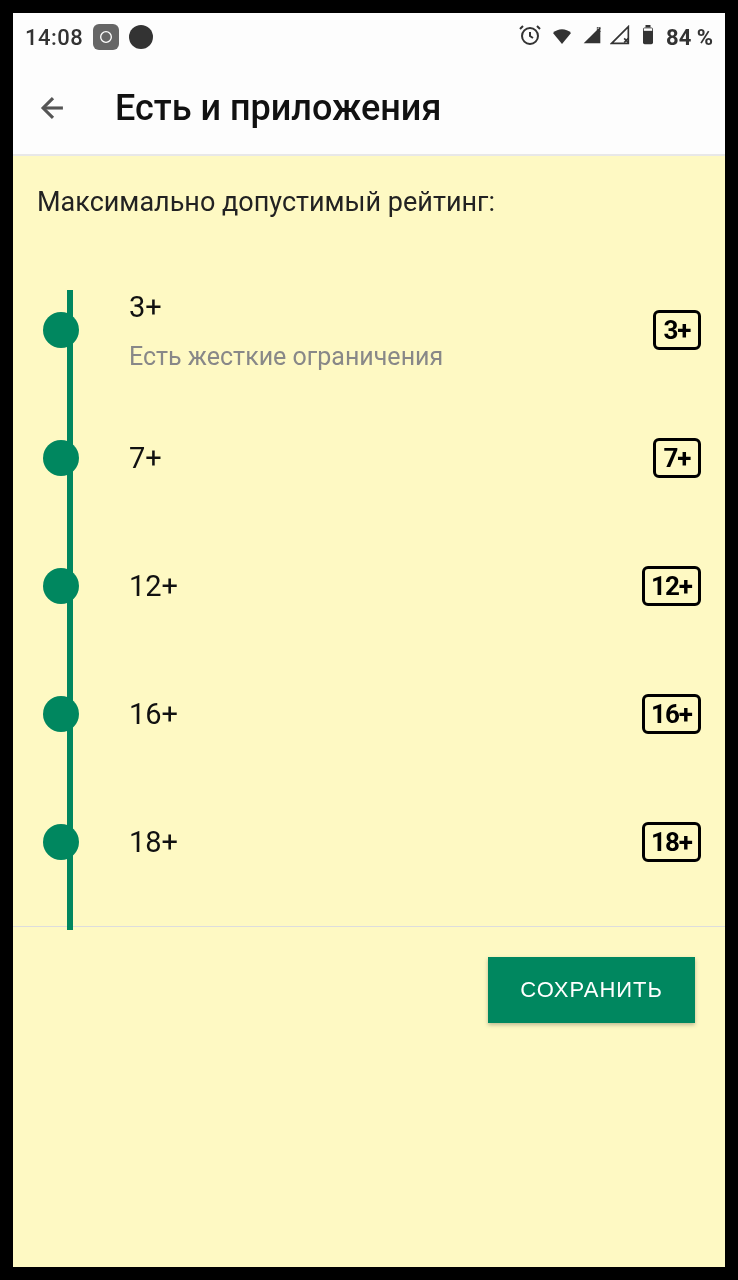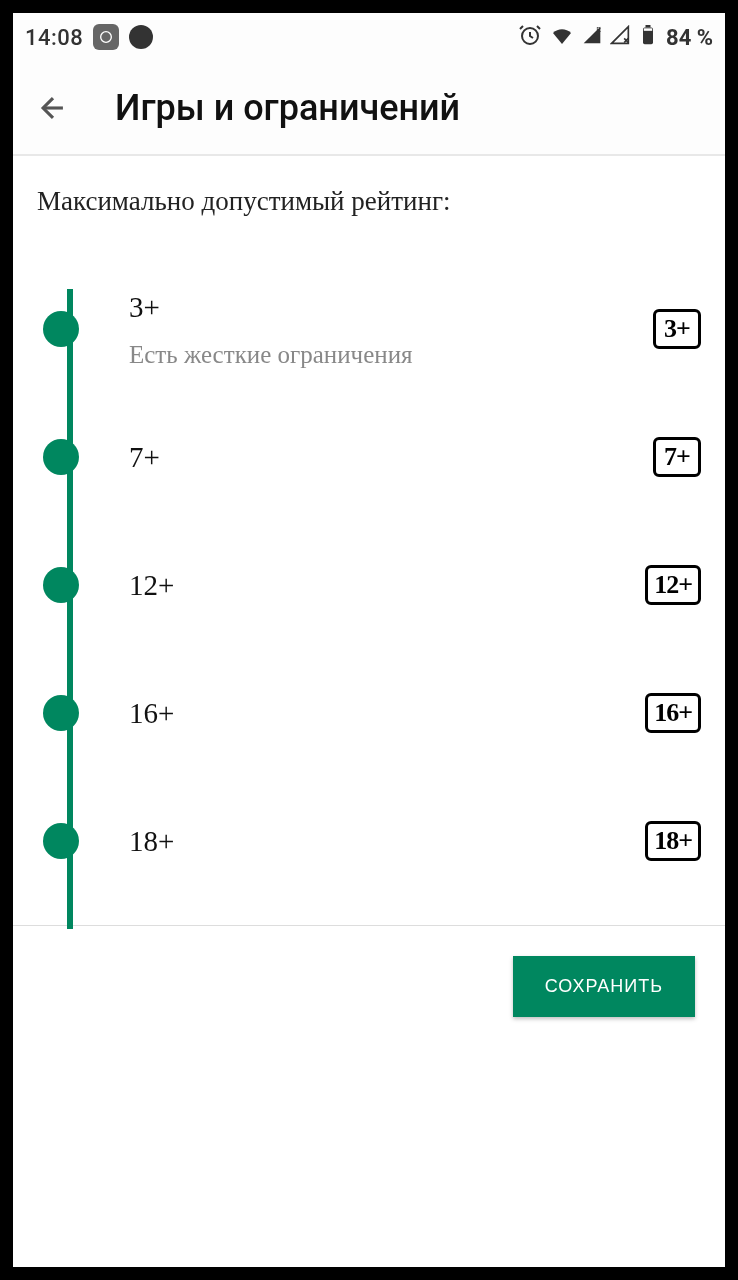--- a/index.html
+++ b/index.html
@@ -1,35 +1,35 @@
 <!DOCTYPE html>
 <html><head>
 <meta charset="utf-8">
 <style>
   * { box-sizing: border-box; margin: 0; padding: 0; }
   html, body { width: 738px; height: 1280px; font-family: Roboto, Arial, sans-serif; }
   body { background: #000; padding: 13px; }
-  .screen { width: 712px; height: 1254px; background: #ffffff; position: relative; overflow: hidden; }
+  .screen { width: 712px; height: 1254px; background: #fef9c3; position: relative; overflow: hidden; }
 
   
   .status-bar { height: 48px; display: flex; align-items: center; padding: 0 12px; font-size: 22px; color: #333; background: #fdfdfd; }
   .status-left { display: flex; align-items: center; gap: 10px; }
   .status-right { margin-left: auto; display: flex; align-items: center; gap: 8px; }
   .status-time { font-weight: 500; letter-spacing: 0.5px; }
   .icon-square { width: 26px; height: 26px; background: #666; border-radius: 6px; display: inline-flex; align-items: center; justify-content: center; font-size: 14px; color: #fff; }
   .icon-dot { width: 24px; height: 24px; background: #333; border-radius: 50%; }
   .battery-pct { font-size: 22px; font-weight: 700; }
 
   
   .app-bar { height: 95px; display: flex; align-items: center; padding: 0 20px; border-bottom: 2px solid #e8e8e8; background: #fdfdfd; }
   .back-arrow { width: 40px; height: 40px; display: flex; align-items: center; justify-content: center; margin-right: 42px; }
   .app-title { font-size: 36px; font-weight: 500; color: #111; }
 
   
-  .content { padding: 30px 24px 0 24px; font-family: Liberation Serif, serif; }
+  .content { padding: 30px 24px 0 24px; }
   .section-heading { font-size: 27px; color: #222; margin-bottom: 48px; }
 
   .rating-list { position: relative; padding-left: 6px; }
   .rating-line {
     position: absolute;
     left: 30px;
     top: 24px;
     width: 6px;
     height: 640px;
     background: #00875f;
@@ -67,21 +67,21 @@
     min-width: 48px;
     text-align: center;
     letter-spacing: -1px;
   }
 
   .divider { height: 1px; background: #ddd; margin-top: 20px; }
 
   .action-bar { display: flex; justify-content: flex-end; padding: 30px 30px 0 0; }
   .save-btn {
     background: #00875f; color: #fff; border: none;
-    padding: 20px 32px; font-size: 18px; font-weight: 500;
+    padding: 20px 32px; font-size: 22px; font-weight: 500;
     letter-spacing: 1px; cursor: pointer;
     box-shadow: 0 2px 4px rgba(0,0,0,0.25);
   }
 
   
   .status-svg { width: 24px; height: 24px; }
   .status-svg-s { width: 20px; height: 20px; }
 </style>
 </head>
 <body>
@@ -134,21 +134,21 @@
     </div>
   </div>
 
   <div class="app-bar">
     <div class="back-arrow">
       <svg width="34" height="34" viewBox="0 0 24 24" fill="none" stroke="#555" stroke-width="2.2">
         <path d="M19 12H5"></path>
           <path d="M12 5l-7 7 7 7"></path>
       </svg>
     </div>
-    <div class="app-title">Игры и ограничений</div>
+    <div class="app-title">Есть и приложения</div>
   </div>
 
   <div class="content">
     <div class="section-heading">Максимально допустимый рейтинг:</div>
 
     <div class="rating-list">
       <div class="rating-line"></div>
 
       <div class="rating-item">
         <div class="node">

